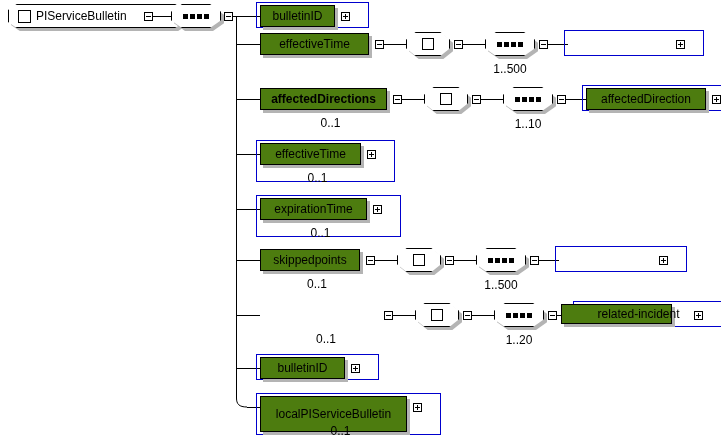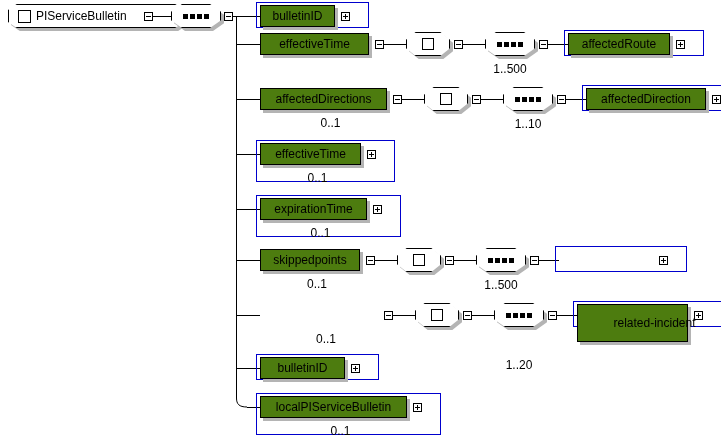--- a/index.html
+++ b/index.html
@@ -132,26 +132,23 @@
         <i></i>
         <i></i>
         <i></i>
         <i></i>
       </div>
     </div>
     <div class="toggle" style="left: 539px; top: 40px;"></div>
     <div class="card" style="left: 479px; top: 63px; width: 62px;">1..500</div>
     <div class="hline" style="left: 548px; top: 44px; width: 20px;"></div>
     <div class="frame" style="left: 564px; top: 30px; width: 140px; height: 26px;"></div>
-    <div class="nodebox" style="left: 568px; top: 33px; width: 102px; height: 22px;">
-      <span>affectedRoute</span>
-    </div>
     <div class="toggle plus" style="left: 676px; top: 40px;"></div>
     <div class="hline" style="left: 236px; top: 99px; width: 24px;"></div>
-    <div class="nodebox" style="left: 260px; top: 88px; width: 127px; height: 22px;">
+    <div class="nodebox" style="left: 260px; top: 88px; width: 127px; height: 22px; font-weight: bold;">
       <span>affectedDirections</span>
     </div>
     <div class="toggle" style="left: 393px; top: 95px;"></div>
     <div class="card" style="left: 260px; top: 117px; width: 141px;">0..1</div>
     <div class="hline" style="left: 402px; top: 99px; width: 22px;"></div>
     <div class="oct" style="left: 424px; top: 87px; width: 44px; height: 24px;">
       <div class="octshadow"></div>
       <div class="octshape"></div>
       <div class="allsq" style="left: 16px; top: 6px; width: 12px; height: 12px;"></div>
     </div>
@@ -233,33 +230,33 @@
       <div class="octshadow"></div>
       <div class="octshape"></div>
       <div class="seqdots" style="left: 12px; top: 10px;">
         <i></i>
         <i></i>
         <i></i>
         <i></i>
       </div>
     </div>
     <div class="toggle" style="left: 548px; top: 311px;"></div>
-    <div class="card" style="left: 488px; top: 334px; width: 62px; margin-top: 25px;">1..20</div>
+    <div class="card" style="left: 488px; top: 334px; width: 62px;">1..20</div>
     <div class="hline" style="left: 557px; top: 315px; width: 20px;"></div>
     <div class="frame" style="left: 573px; top: 301px; width: 149px; height: 26px;"></div>
-    <div class="nodebox" style="left: 577px; top: 304px; width: 111px; height: 38px; padding-left: 44px;">
+    <div class="nodebox" style="left: 561px; top: 304px; width: 111px; height: 20px; padding-left: 44px;">
       <span>related-incident</span>
     </div>
     <div class="toggle plus" style="left: 694px; top: 311px;"></div>
     <div class="hline" style="left: 236px; top: 368px; width: 24px;"></div>
     <div class="frame" style="left: 256px; top: 354px; width: 123px; height: 26px;"></div>
     <div class="nodebox" style="left: 260px; top: 357px; width: 85px; height: 22px;">
       <span>bulletinID</span>
     </div>
     <div class="toggle plus" style="left: 351px; top: 364px;"></div>
     <div class="hline" style="left: 247px; top: 407px; width: 13px;"></div>
     <div class="frame" style="left: 256px; top: 393px; width: 185px; height: 42px;"></div>
-    <div class="nodebox" style="left: 260px; top: 396px; width: 147px; height: 22px;">
+    <div class="nodebox" style="left: 260px; top: 396px; width: 147px; height: 36px;">
       <span>localPIServiceBulletin</span>
     </div>
     <div class="toggle plus" style="left: 413px; top: 403px;"></div>
     <div class="card" style="left: 260px; top: 425px; width: 161px;">0..1</div>
   </div>
 
 </body></html>

